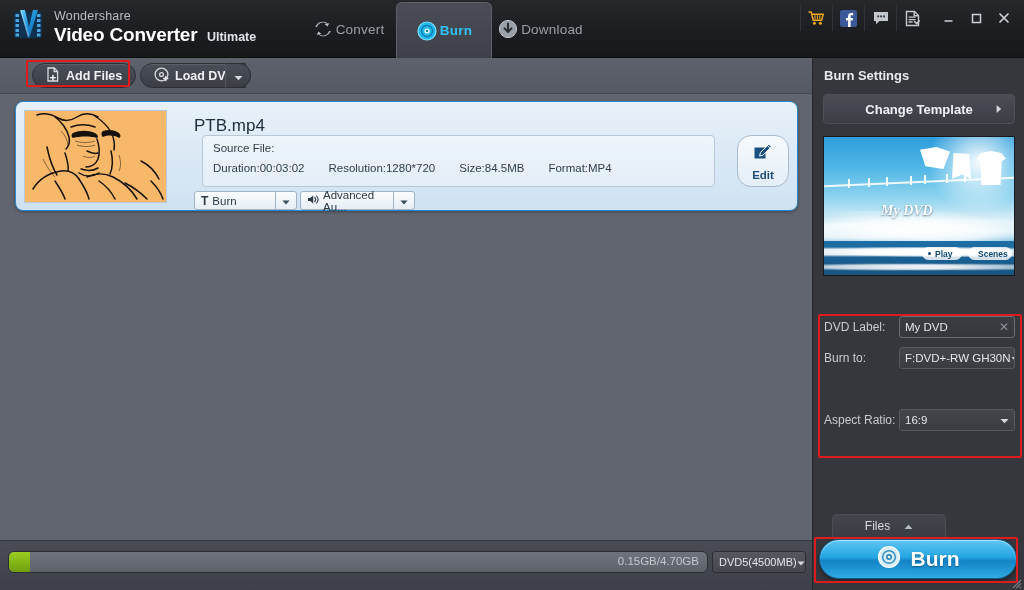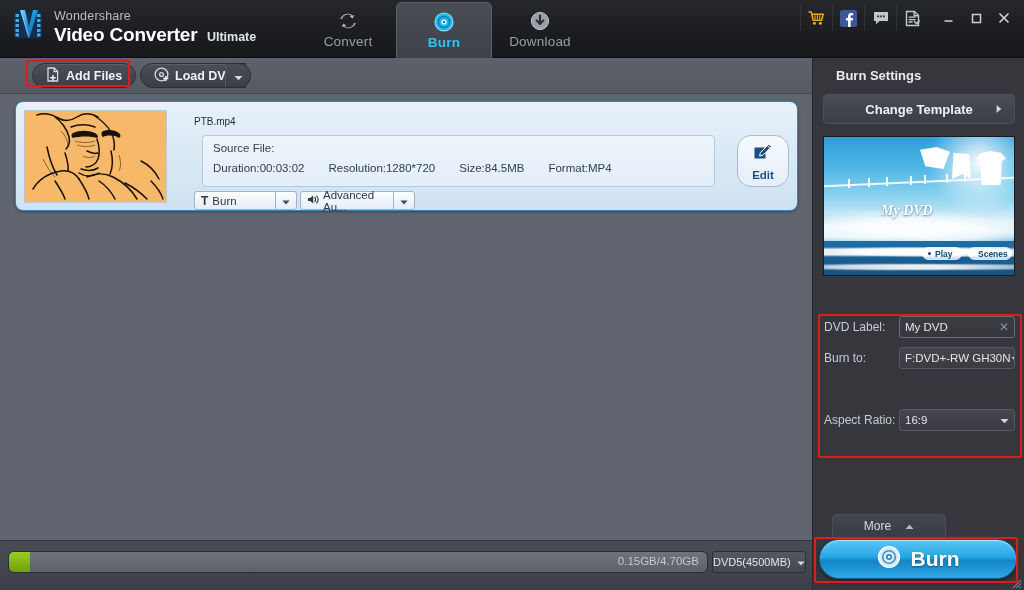--- a/index.html
+++ b/index.html
@@ -45,21 +45,21 @@
     display: inline-block; margin-left: 5px;
   }
 
   
   .navtabs {
     position: absolute; left: 300px; top: 0;
     height: 58px; display: flex; align-items: flex-end;
   }
   .navtab {
     width: 96px; height: 58px;
-    display: flex; flex-direction: column;
+    display: flex; flex-direction: row;
     align-items: center; justify-content: center;
     gap: 2px; cursor: pointer;
     position: relative;
   }
   .navtab .tlabel {
     font-size: 13.5px; color: #9a9ea8; letter-spacing: .2px;
   }
   .navtab.active {
     background: linear-gradient(180deg,#4a4d55 0%, #3e4149 100%);
     border: 1px solid #5c6069;
@@ -138,21 +138,21 @@
   }
   .thumb {
     position: absolute; left: 8px; top: 8px;
     width: 143px; height: 93px;
     background: #f7b86a;
     border: 1px solid #b9c9d8;
     overflow: hidden;
   }
   .fname {
     position: absolute; left: 178px; top: 14px;
-    font-size: 10px; color: #21303e;
+    font-size: 17px; color: #21303e;
   }
   .srcbox {
     position: absolute; left: 186px; top: 33px;
     width: 513px; height: 52px;
     border: 1px solid #b5c9da;
     border-radius: 4px;
     background: linear-gradient(180deg,#eef5fb 0%, #e3eef8 100%);
   }
   .srcline1 {
     position: absolute; left: 10px; top: 6px;
@@ -211,32 +211,32 @@
   .progtext {
     position: absolute; right: 8px; top: 3px;
     font-size: 11.5px; color: #c3c7ce;
   }
   .discsel {
     position: absolute; left: 712px; top: 10px;
     width: 94px; height: 22px;
     border: 1px solid #2b2d33; border-radius: 3px;
     background: linear-gradient(180deg,#55585f 0%,#45474e 100%);
     display: flex; align-items: center; justify-content: space-between;
-    padding: 0 0; font-size: 11px; color: #e2e4e8; cursor: pointer;
+    padding: 0 6px; font-size: 11px; color: #e2e4e8; cursor: pointer;
   }
 
   
   .sidebar {
     position: absolute; left: 812px; top: 58px;
     width: 212px; height: 532px;
     background: #35373c;
     border-left: 1px solid #25262a;
   }
   .sb-title {
-    position: absolute; left: 23px; top: 10px;
+    position: absolute; left: 11px; top: 10px;
     font-size: 13px; font-weight: bold; color: #e8eaee;
   }
   .tmplbtn {
     position: absolute; left: 10px; top: 36px;
     width: 192px; height: 30px;
     border: 1px solid #4d5058; border-radius: 4px;
     background: linear-gradient(180deg,#4a4d55 0%,#3b3e45 100%);
     display: flex; align-items: center; justify-content: center;
     font-size: 13px; font-weight: bold; color: #f0f1f4;
     cursor: pointer; position: absolute;
@@ -733,21 +733,21 @@
           <span>
             <svg width="9" height="6" viewBox="0 0 9 6">
                 <path d="M0.5 1h8L4.5 5.2z" fill="#d4d7dc"></path>
               </svg>
           </span>
         </span>
       </div>
     </div>
 
     <div class="morebtn">
-      <span>More</span>
+      <span>Files</span>
       <span>
         <svg width="9" height="6" viewBox="0 0 9 6">
             <path d="M4.5 0.8L8.5 5h-8z" fill="#b8bcc3"></path>
           </svg>
       </span>
     </div>
 
     <div class="burnbtn">
       <span>
         <svg width="24" height="24" viewBox="0 0 24 24">

